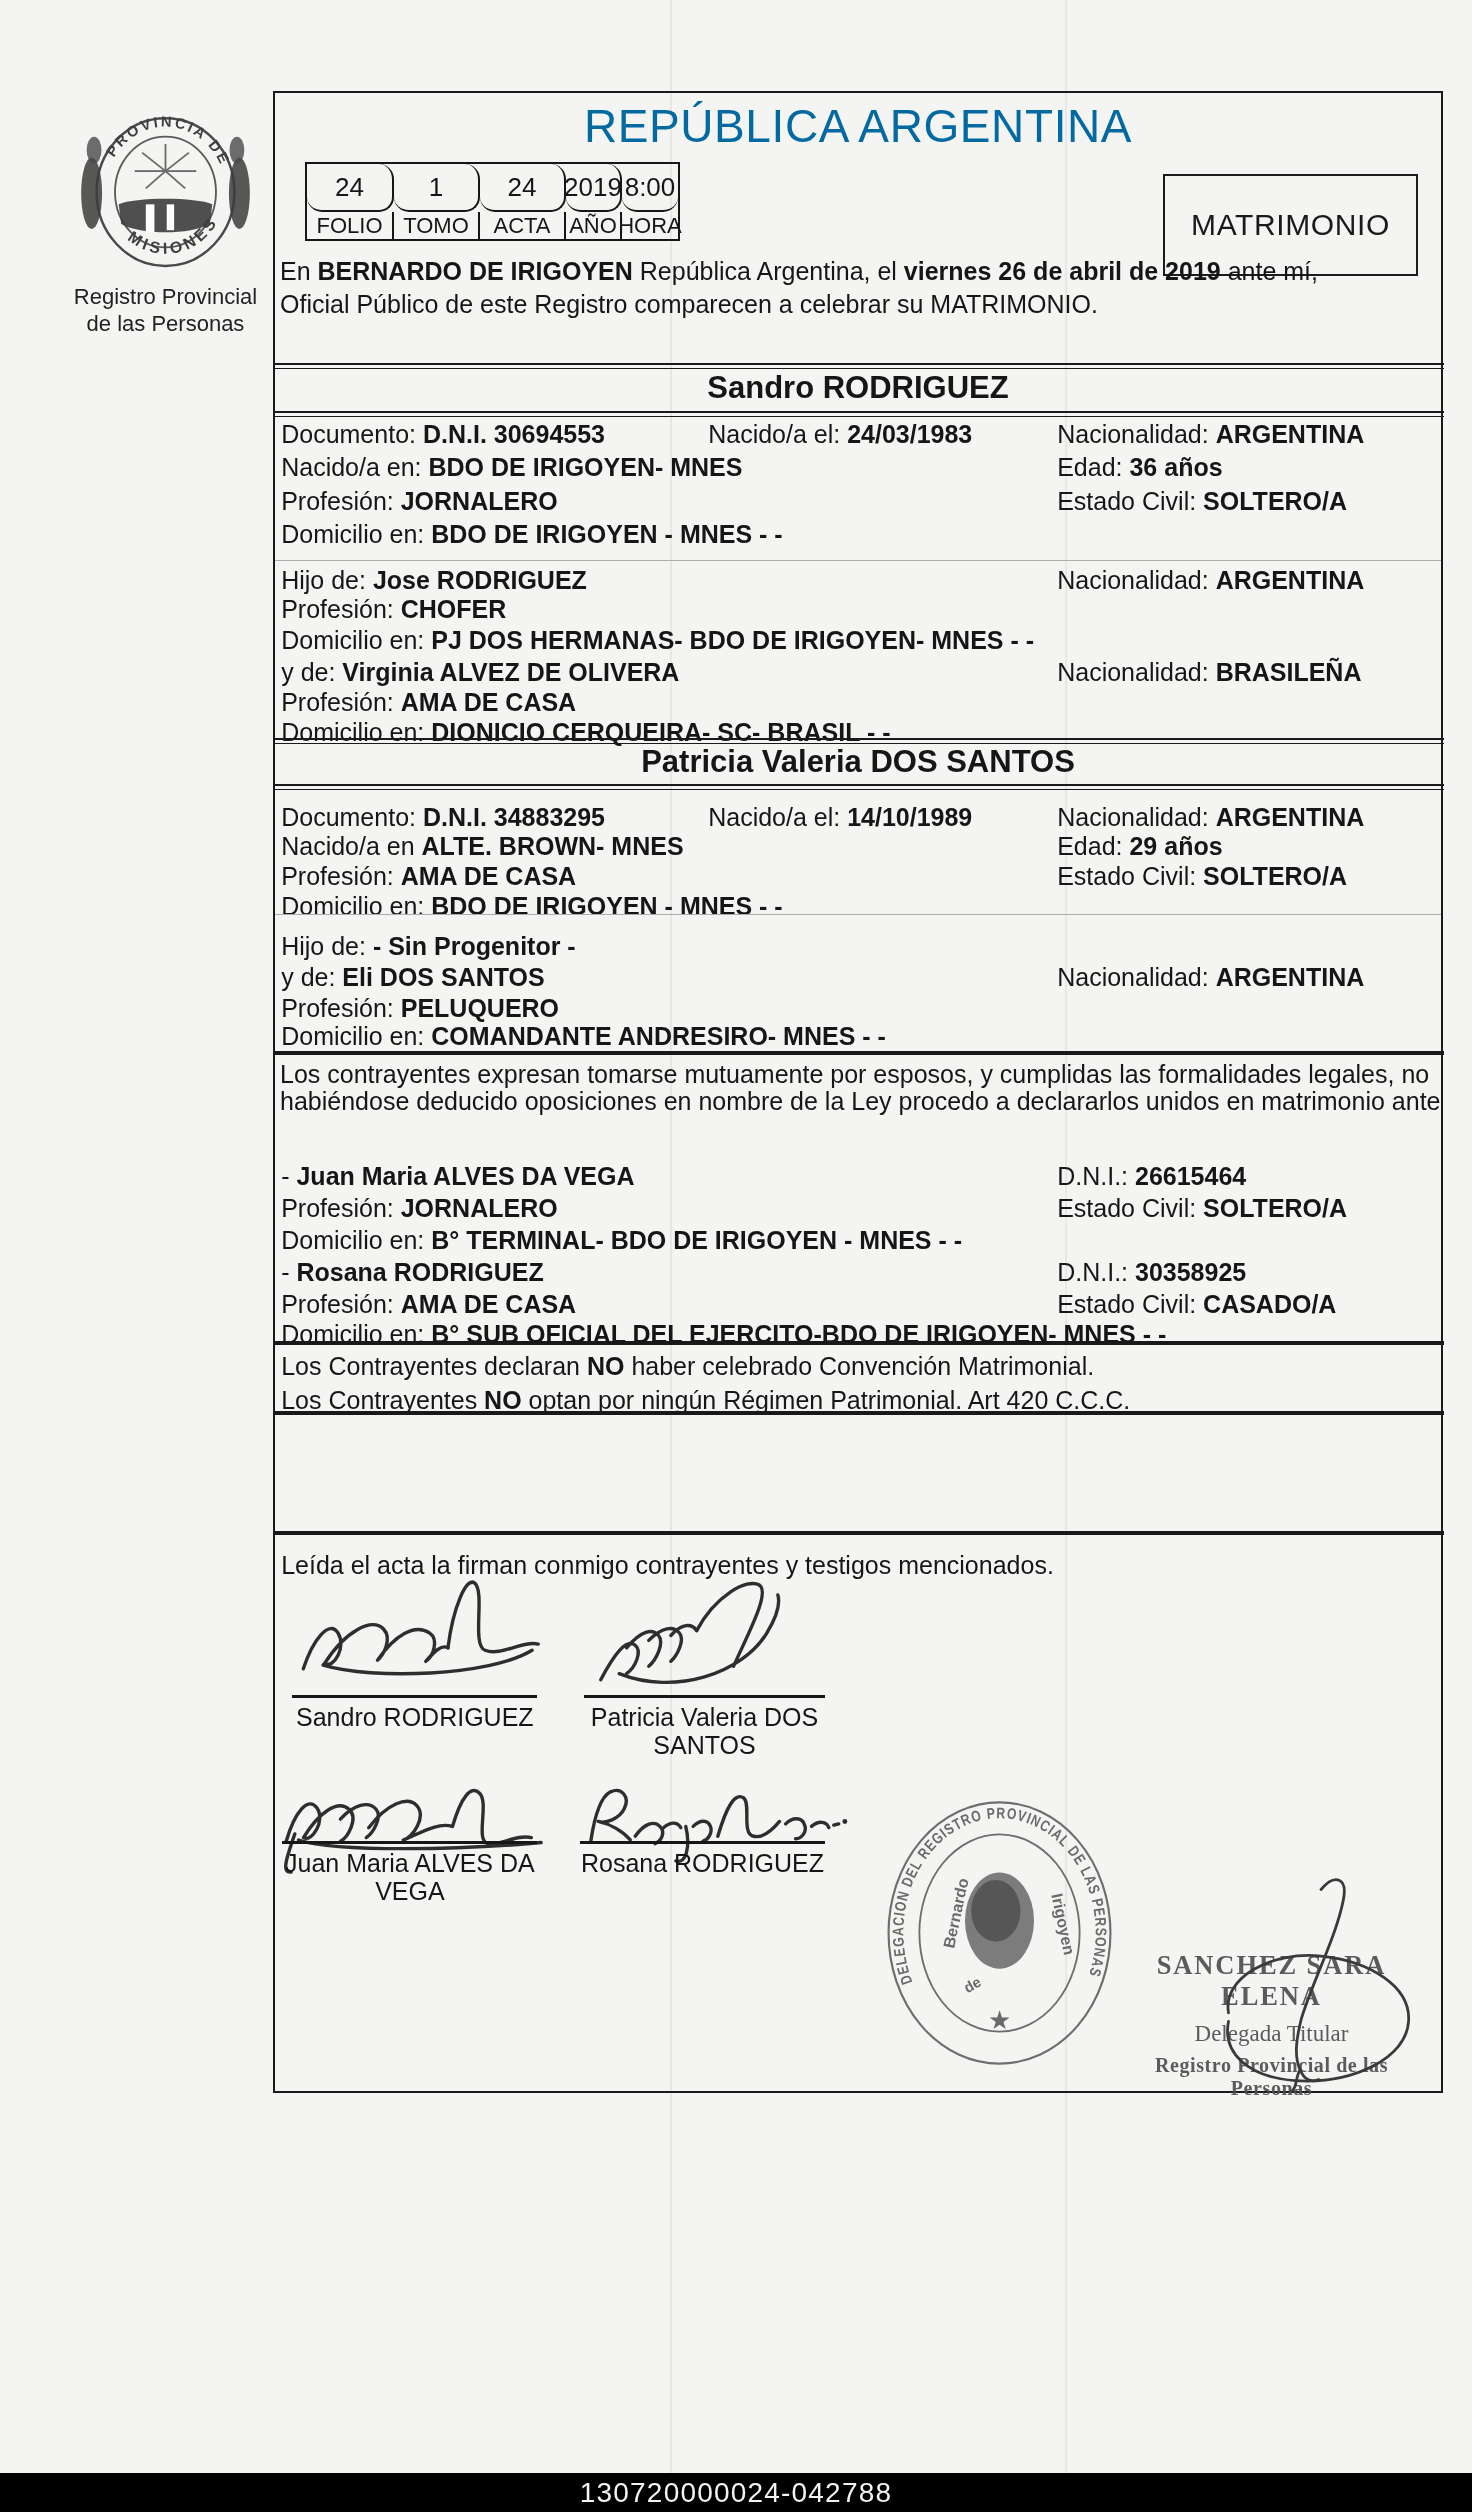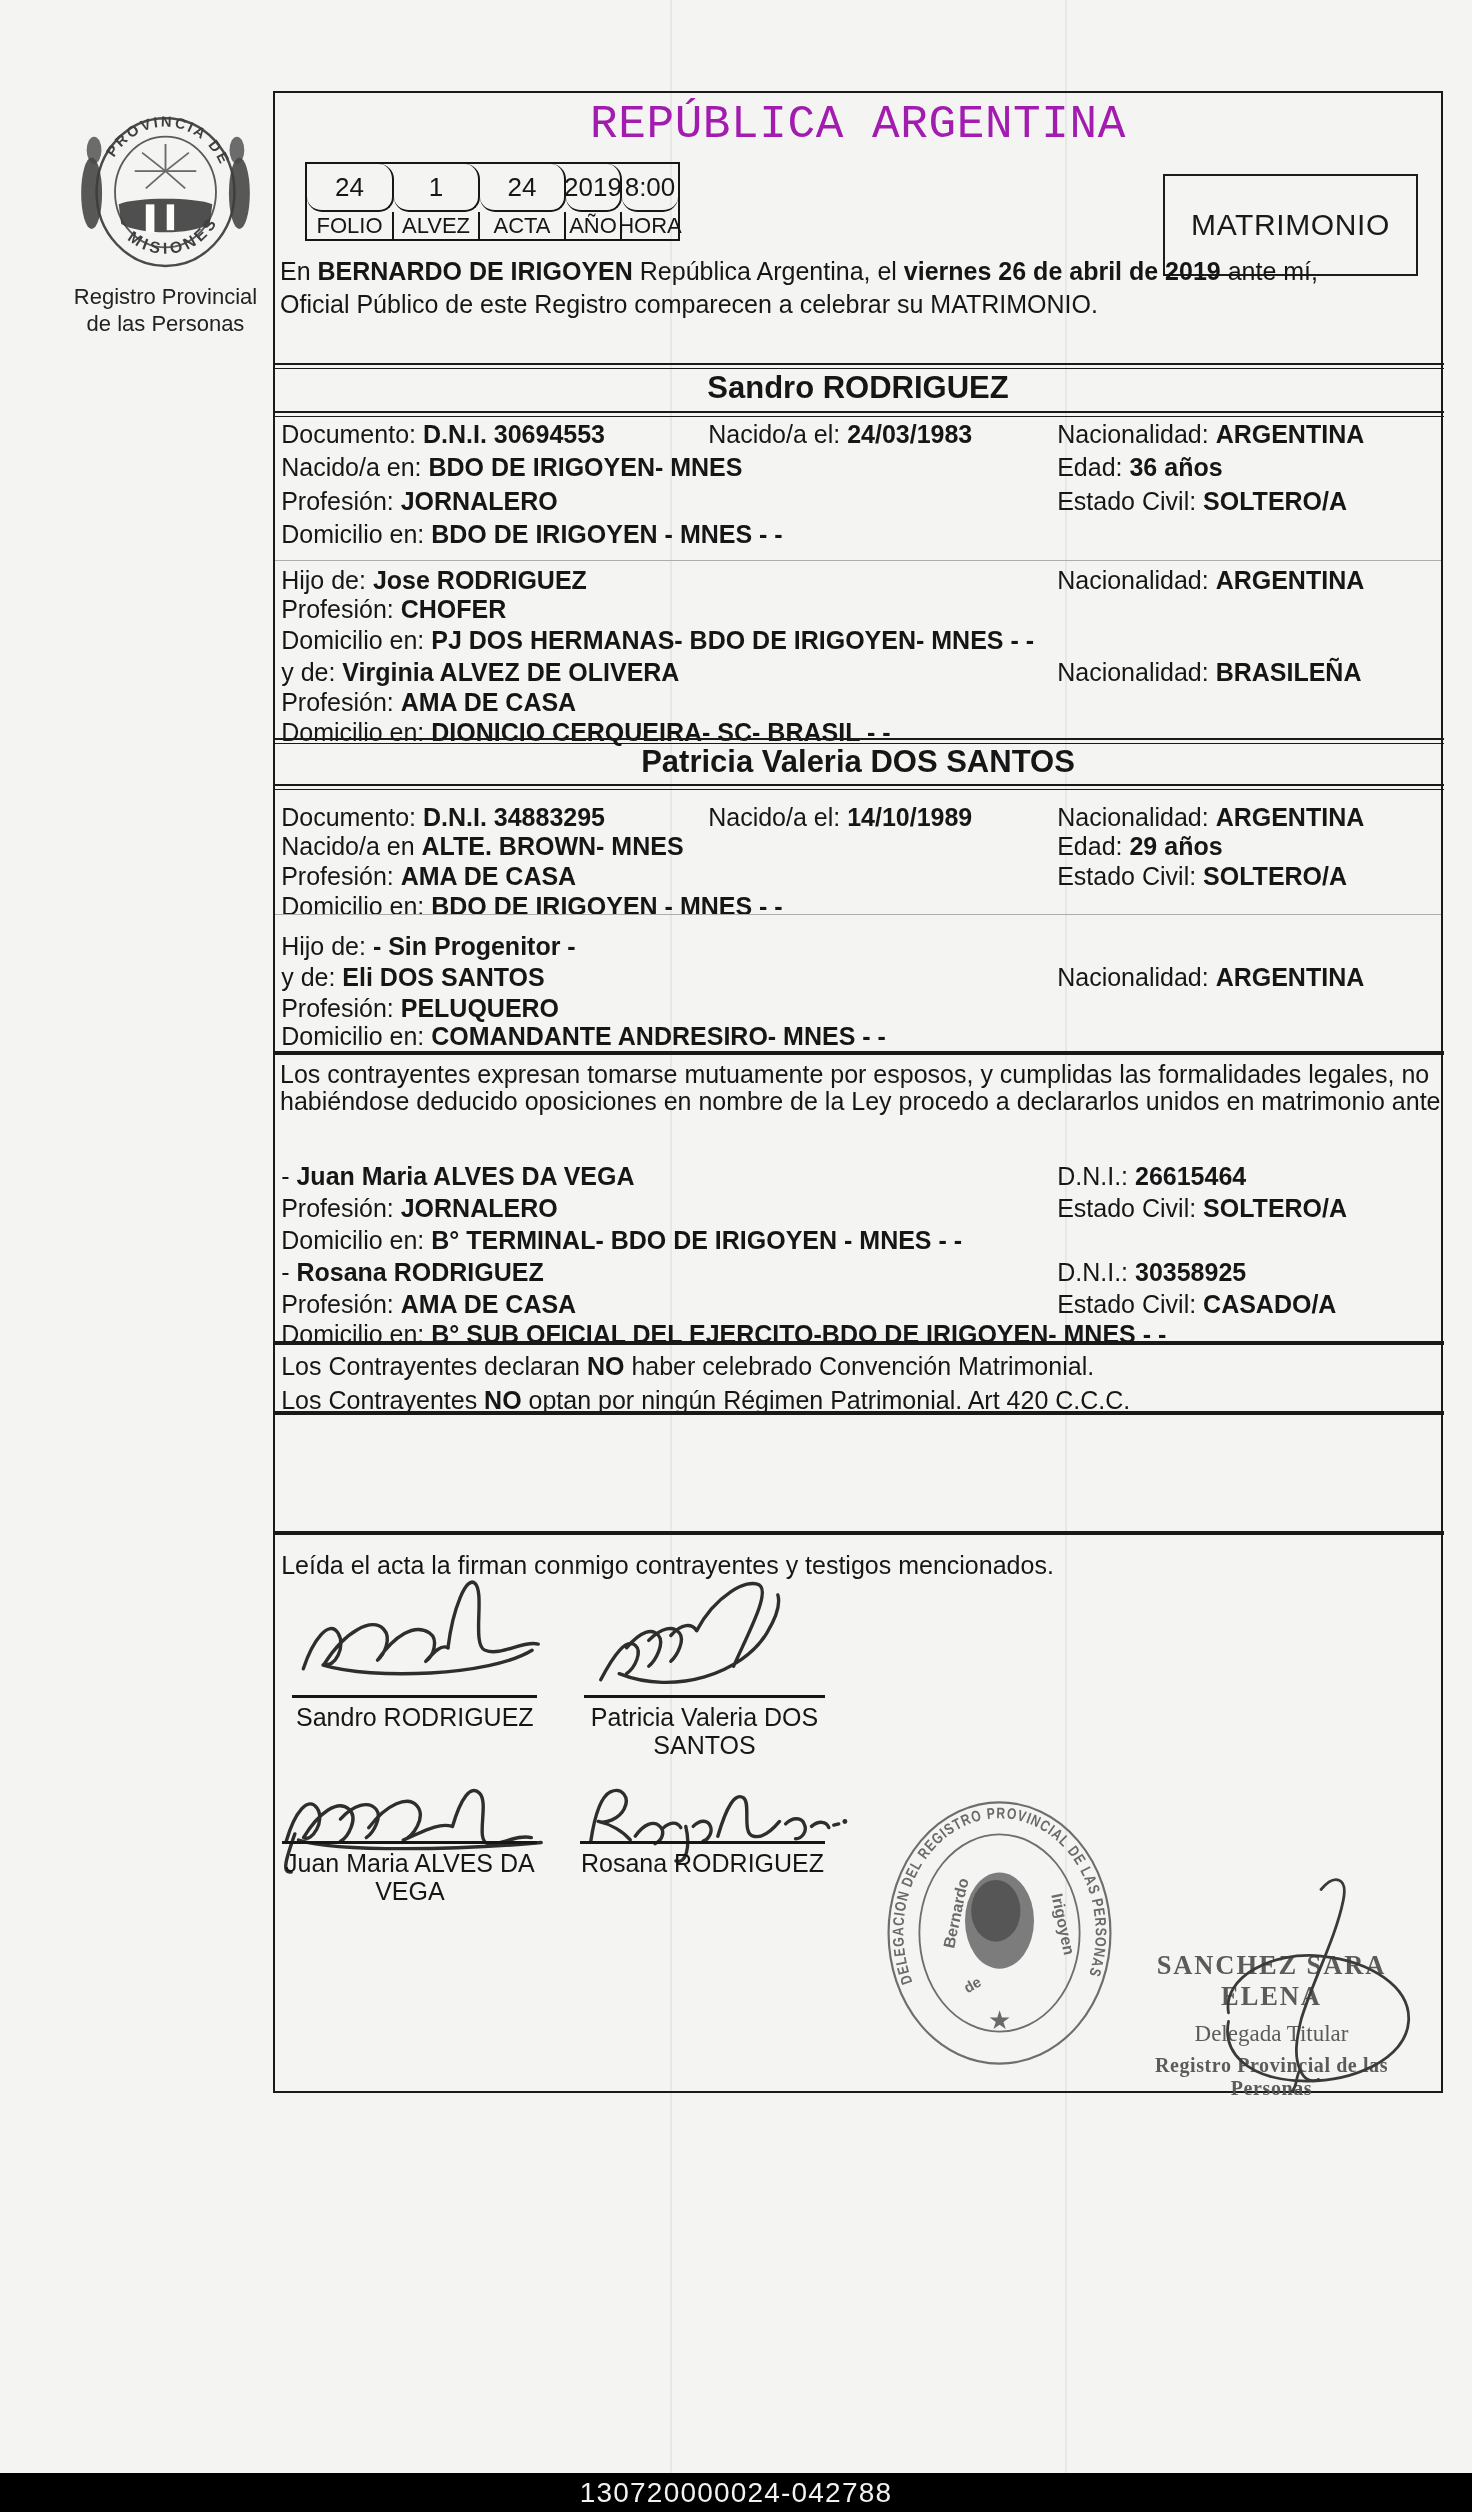--- a/index.html
+++ b/index.html
@@ -17,21 +17,21 @@
     position:absolute;left:273px;top:91px;width:1166px;height:1998px;
     border:2.5px solid #1a1a1a;background:transparent;
   }
   .rule-double{position:absolute;left:-2.5px;right:-2.5px;height:3.1px;
     border-top:2.5px solid #1a1a1a;border-bottom:1.9px solid #1a1a1a;}
   .rule-thick{position:absolute;left:-2.5px;right:-2.5px;height:0;border-top:4.3px solid #191919;}
   .rule-thin{position:absolute;left:0;right:0;height:0;border-top:1.2px solid #adadad;}
 
   .doc-title{
     position:absolute;top:6.2px;left:0;right:0;text-align:center;
-    font-size:46px;letter-spacing:0.6px;color:#a21caf;font-family:Liberation Mono, monospace;
+    font-size:46px;letter-spacing:0.6px;color:#0369a1;
   }
   
   .reg-table{
     position:absolute;left:30px;top:69px;width:371px;
     border:2.5px solid #161616;display:grid;
     grid-template-columns:87px 86px 86px 56px 56px;
     background:transparent;
   }
   .reg-table .cell{
     border-right:2.5px solid #161616;display:flex;align-items:center;justify-content:center;
@@ -133,21 +133,21 @@
 
   <div class="doc-title">REPÚBLICA ARGENTINA</div>
 
   <div class="reg-table">
     <div class="cell val">24</div>
     <div class="cell val">1</div>
     <div class="cell val">24</div>
     <div class="cell val">2019</div>
     <div class="cell val">8:00</div>
     <div class="cell lab">FOLIO</div>
-    <div class="cell lab">ALVEZ</div>
+    <div class="cell lab">TOMO</div>
     <div class="cell lab">ACTA</div>
     <div class="cell lab">AÑO</div>
     <div class="cell lab">HORA</div>
   </div>
 
   <div class="act-box">
     <span>MATRIMONIO</span>
   </div>
 
   <div class="intro">

